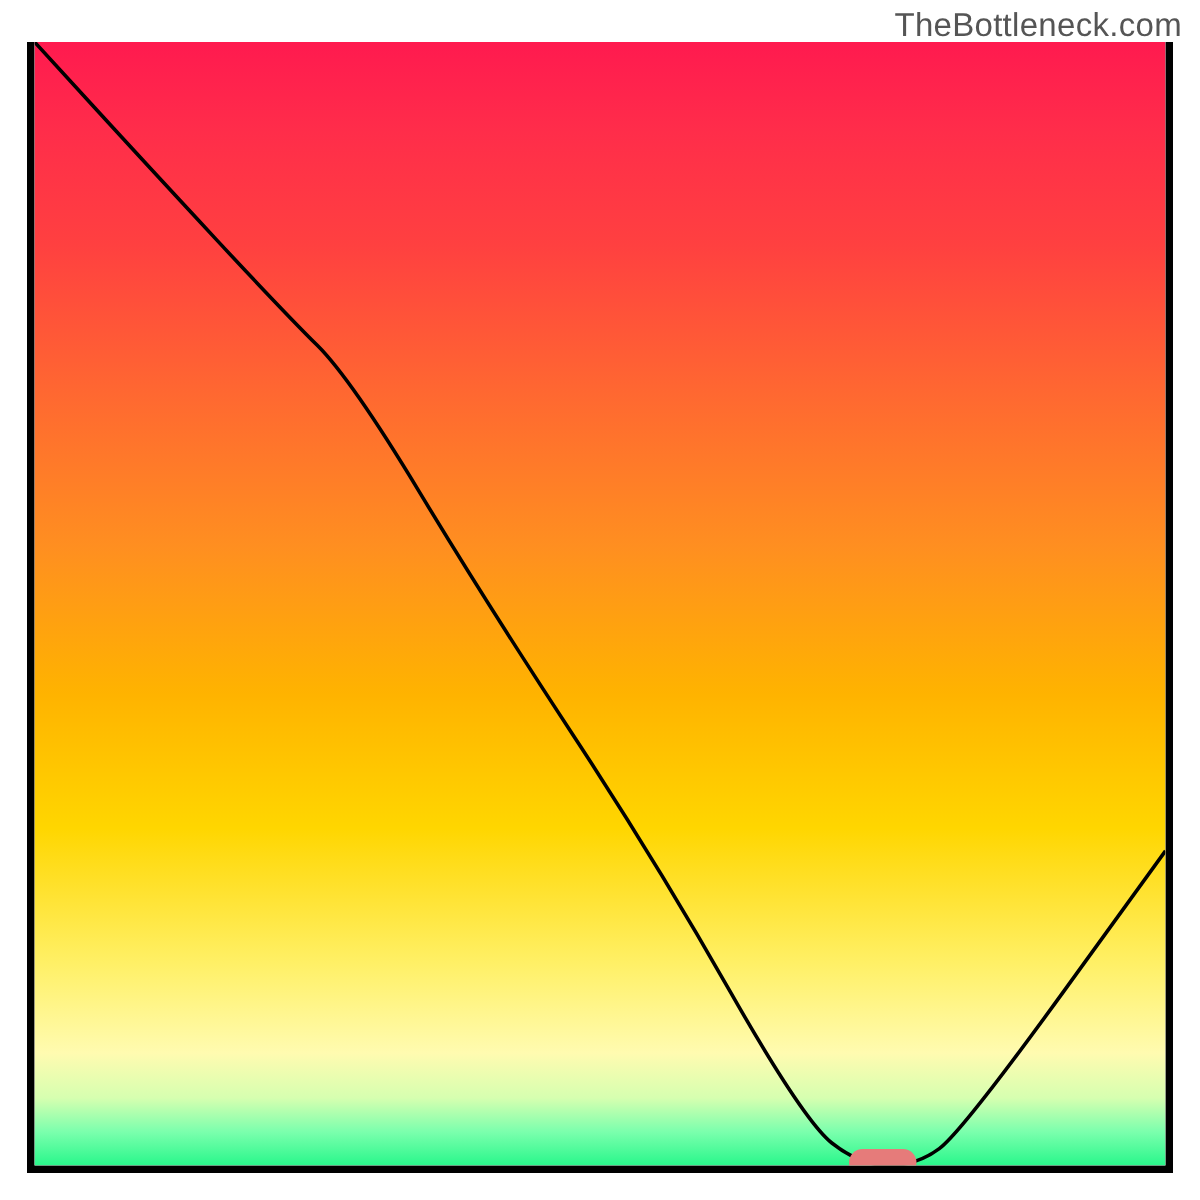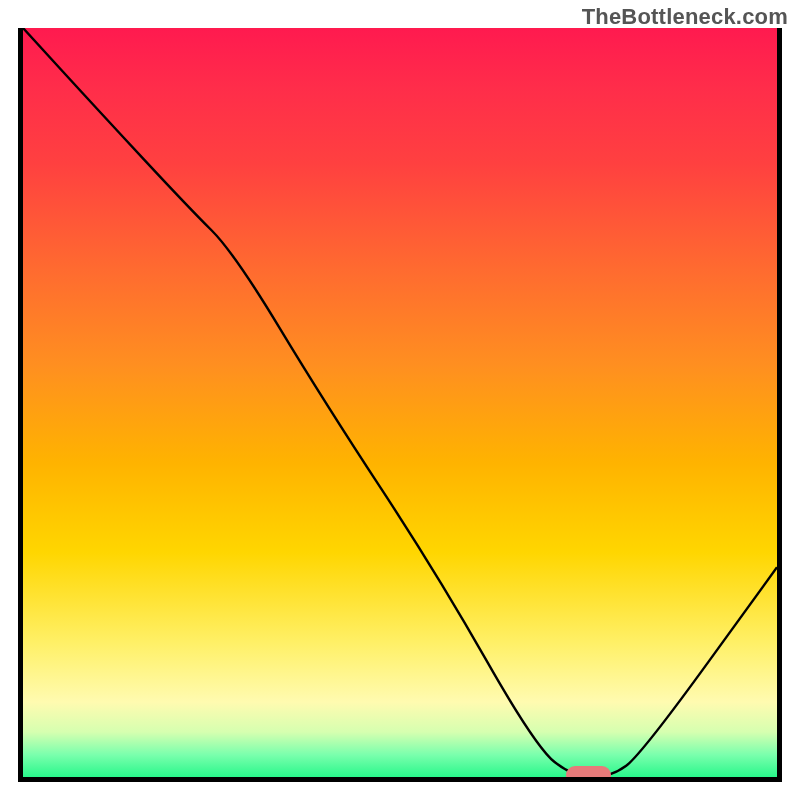--- a/index.html
+++ b/index.html
@@ -14,21 +14,21 @@
     position: relative;
     width: 800px;
     height: 800px;
   }
   .watermark {
     position: absolute;
     top: 4px;
     right: 12px;
     color: #555555;
     font-size: 22px;
-    font-weight: 700;
+    font-weight: 400;
     letter-spacing: 0.2px;
     z-index: 5;
   }
   .frame {
     position: absolute;
     left: 18px;
     top: 28px;
     width: 764px;
     height: 754px;
     box-sizing: border-box;

